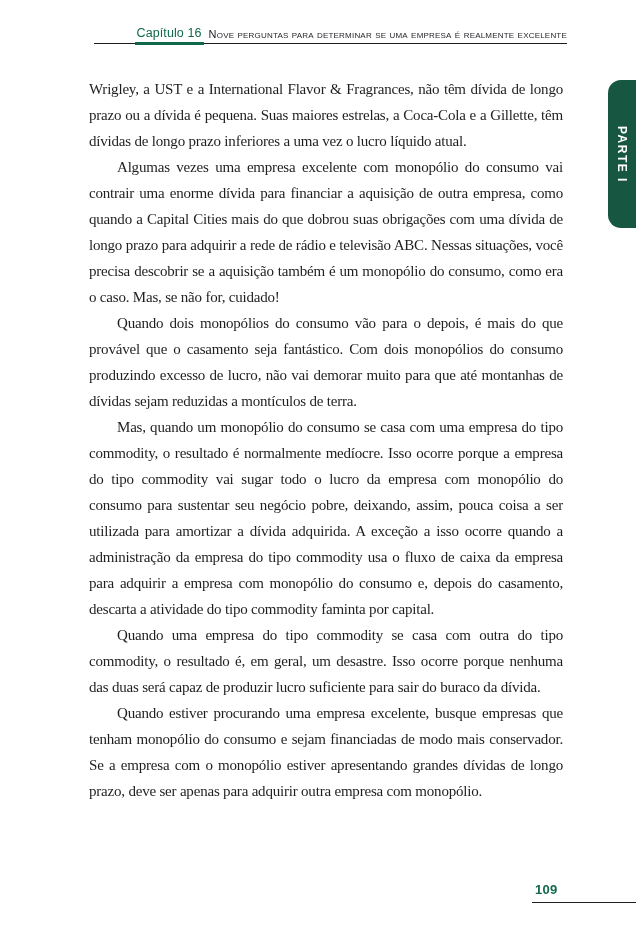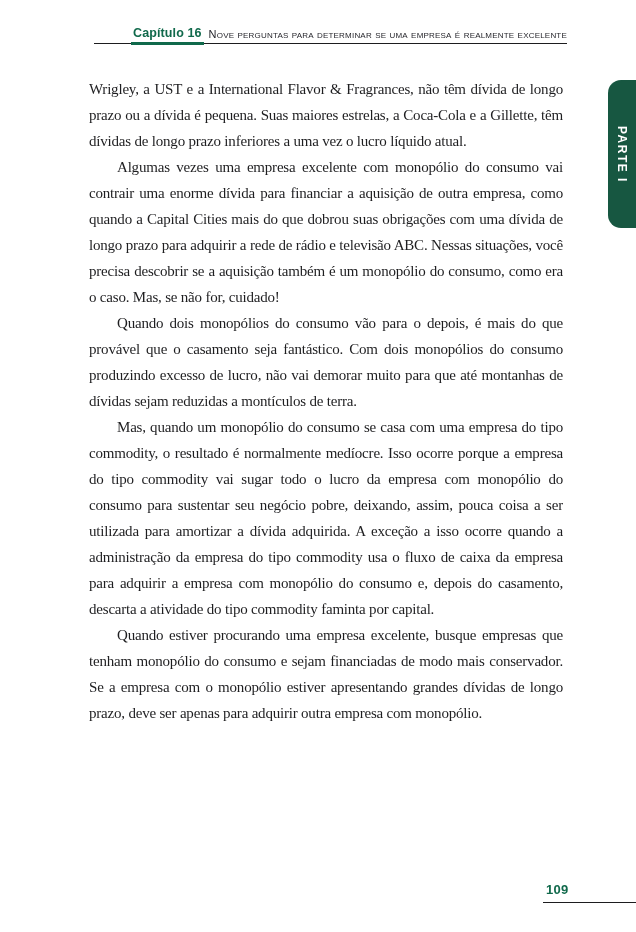--- a/index.html
+++ b/index.html
@@ -33,21 +33,21 @@
     justify-content:flex-end;
     align-items:flex-end;
     gap:7px;
     border-bottom:1.5px solid var(--rule);
     padding-bottom:3px;
     font-family:"Liberation Sans", sans-serif;
     white-space:nowrap;
   }
   .chapter-label{
     color:var(--accent);
-    font-weight:700;
+    font-weight:400;
     font-size:12.5px;
     letter-spacing:.1px;
     position:relative;
     margin-left:13px;
   }
   .chapter-label::after{
     content:"";
     position:absolute;
     left:-2px;
     right:-2px;
@@ -98,21 +98,21 @@
     line-height:26px;
     text-align:justify;
     letter-spacing:-0.2px;
     hyphens:auto;
     -webkit-hyphens:auto;
   }
   .body-text p.indent{text-indent:28px;}
   
   .footer{
     position:absolute;
-    left:543px;
+    left:532px;
     right:0;
     top:880px;
     border-bottom:1.5px solid var(--rule);
     padding:0 0 4px 3px;
     font-family:"Liberation Sans", sans-serif;
   }
   .page-number{
     color:var(--accent);
     font-weight:700;
     font-size:13px;
@@ -131,20 +131,21 @@
 
   <div class="side-tab">
     <span class="side-tab-label">Parte I</span>
   </div>
 
   <div class="body-text">
       <p class="">Wrigley, a UST e a International Flavor &amp; Fragrances, não têm dívida de longo prazo ou a dívida é pequena. Suas maiores estrelas, a Coca-Cola e a Gillette, têm dívidas de longo prazo inferiores a uma vez o lucro líquido atual.</p>
       <p class="indent">Algumas vezes uma empresa excelente com monopólio do consumo vai contrair uma enorme dívida para financiar a aquisição de outra empresa, como quando a Capital Cities mais do que dobrou suas obrigações com uma dívida de longo prazo para adquirir a rede de rádio e televisão ABC. Nessas situações, você precisa descobrir se a aquisição também é um monopólio do consumo, como era o caso. Mas, se não for, cuidado!</p>
       <p class="indent">Quando dois monopólios do consumo vão para o depois, é mais do que provável que o casamento seja fantástico. Com dois monopólios do consumo produzindo excesso de lucro, não vai demorar muito para que até montanhas de dívidas sejam reduzidas a montículos de terra.</p>
       <p class="indent">Mas, quando um monopólio do consumo se casa com uma empresa do tipo commodity, o resultado é normalmente medíocre. Isso ocorre porque a empresa do tipo commodity vai sugar todo o lucro da empresa com monopólio do consumo para sustentar seu negócio pobre, deixando, assim, pouca coisa a ser utilizada para amortizar a dívida adquirida. A exceção a isso ocorre quando a administração da empresa do tipo commodity usa o fluxo de caixa da empresa para adquirir a empresa com monopólio do consumo e, depois do casamento, descarta a atividade do tipo commodity faminta por capital.</p>
+      <p class="indent">Quando uma empresa do tipo commodity se casa com outra do tipo commodity, o resultado é, em geral, um desastre. Isso ocorre porque nenhuma das duas será capaz de produzir lucro suficiente para sair do buraco da dívida.</p>
       <p class="indent">Quando estiver procurando uma empresa excelente, busque empresas que tenham monopólio do consumo e sejam financiadas de modo mais conservador. Se a empresa com o monopólio estiver apresentando grandes dívidas de longo prazo, deve ser apenas para adquirir outra empresa com monopólio.</p>
     </div>
 
   <div class="footer">
     <span class="page-number">109</span>
   </div>
 
 </div>
 
 </body></html>

